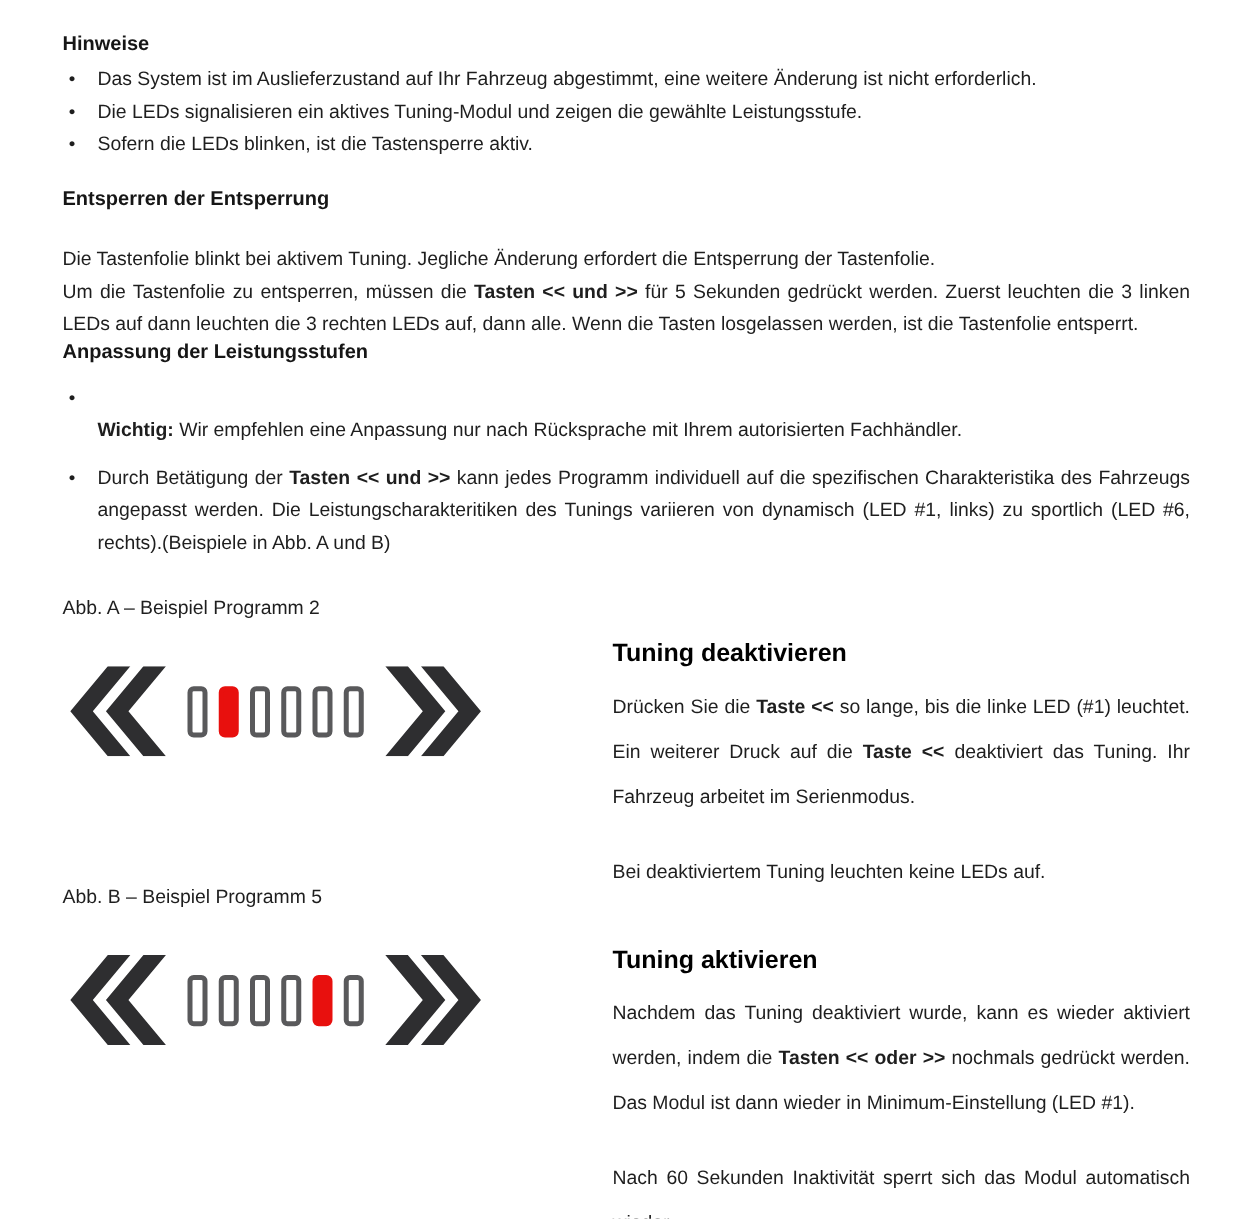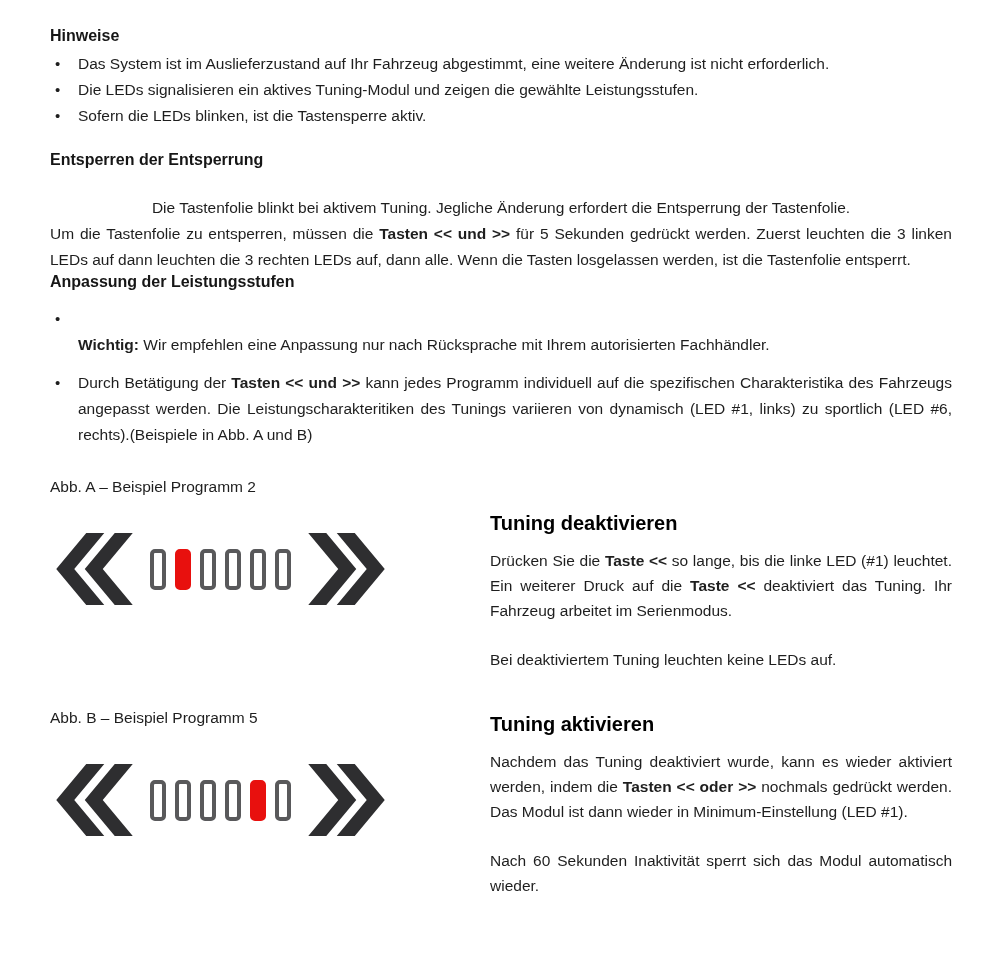--- a/index.html
+++ b/index.html
@@ -16,21 +16,20 @@
     padding: 27px 48px 0 50px;
   }
   .h-section {
     font-size: 16px;
     font-weight: 700;
     color: #161616;
   }
   .body-text {
     font-size: 15.5px;
     line-height: 26px;
-    text-align: center;
   }
   .justify { text-align: justify; }
   .bullet-list { margin-top: 6px; }
   .bullet-item {
     position: relative;
     padding-left: 28px;
     font-size: 15.5px;
     line-height: 26px;
   }
   .bullet-item .dot {
@@ -87,41 +86,41 @@
     background: #e8100e;
     border-color: #e8100e;
   }
   .col-right .h-right {
     font-size: 20px;
     font-weight: 700;
     color: #000000;
   }
   .col-right p {
     font-size: 15.5px;
-    line-height: 25px;
+    line-height: 36px;
     margin-top: 13px;
   }
   .col-right .gap-before { margin-top: 24px; }
   .h-right.second { margin-top: 41px; }
 </style>
 </head>
 <body>
 
 <div class="page">
 
   <div class="sec-hinweise">
     <div class="h-section">Hinweise</div>
     <div class="bullet-list">
       <div class="bullet-item justify">
         <span class="dot">•</span>
         <span>Das System ist im Auslieferzustand auf Ihr Fahrzeug abgestimmt, eine weitere Änderung ist nicht erforderlich.</span>
       </div>
       <div class="bullet-item">
         <span class="dot">•</span>
-        <span>Die LEDs signalisieren ein aktives Tuning-Modul und zeigen die gewählte Leistungsstufen.</span>
+        <span>Die LEDs signalisieren ein aktives Tuning-Modul und zeigen die gewählte Leistungsstufe.</span>
       </div>
       <div class="bullet-item">
         <span class="dot">•</span>
         <span>Sofern die LEDs blinken, ist die Tastensperre aktiv.</span>
       </div>
     </div>
   </div>
 
   <div class="sec-entsperren">
     <div class="h-section">Entsperren der Entsperrung</div>

